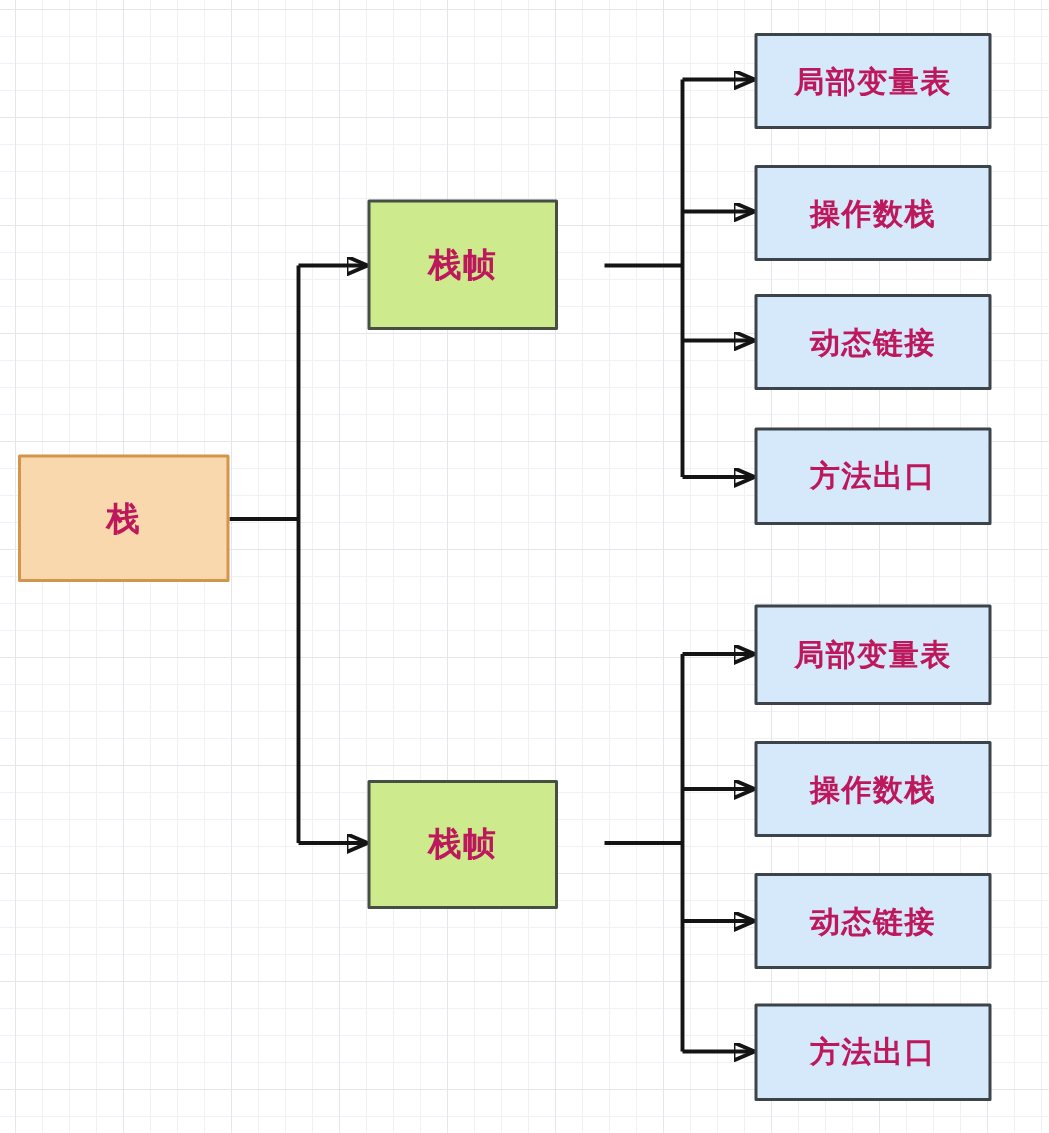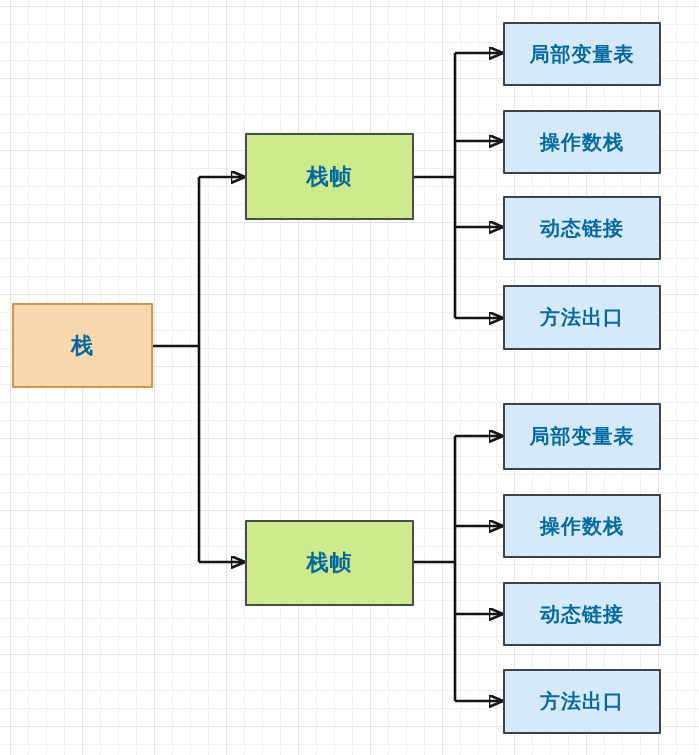--- a/index.html
+++ b/index.html
@@ -19,30 +19,30 @@
       linear-gradient(90deg, var(--grid-major) 1px, transparent 1px),
       linear-gradient(var(--grid-minor) 1px, transparent 1px),
       linear-gradient(90deg, var(--grid-minor) 1px, transparent 1px);
     background-size:72px 72px, 72px 72px, 18px 18px, 18px 18px;
     background-position:10px 6px, 10px 6px, 10px 6px, 10px 6px;
   }
   .connectors{position:absolute; left:0; top:0; width:699px; height:755px;}
   .connectors path{stroke:var(--line-color); stroke-width:2.6px; fill:none;}
   .node{
     position:absolute; display:flex; align-items:center; justify-content:center;
-    box-sizing:border-box; font-weight:bold; color:#0369a1; letter-spacing:1px;
+    box-sizing:border-box; font-weight:bold; color:#be185d; letter-spacing:1px;
     border-radius:1px;
   }
   .node-stack{
     left:12px; top:303px; width:141px; height:85px;
     background:var(--stack-fill); border:2px solid var(--stack-border);
     font-size:22px;
   }
   .node-frame{
-    left:245px; width:169px; height:87px;
+    left:245px; width:127px; height:87px;
     background:var(--frame-fill); border:2px solid var(--frame-border);
     font-size:22px;
   }
   .frame-1{top:133px;} .frame-2{top:520px; height:86px;}
   .node-child{
     left:503px; width:158px; height:64px;
     background:var(--child-fill); border:2px solid var(--child-border);
     font-size:20px;
   }
   .g1-0{top:22px;} .g1-1{top:110px;} .g1-2{top:196px;} .g1-3{top:285px; height:65px;}

